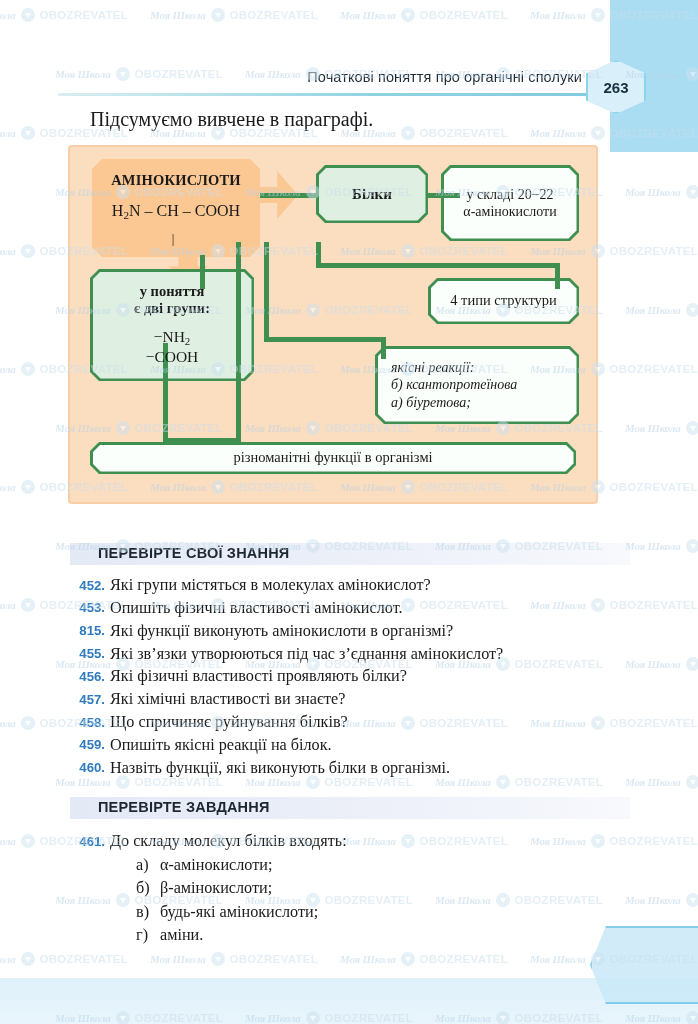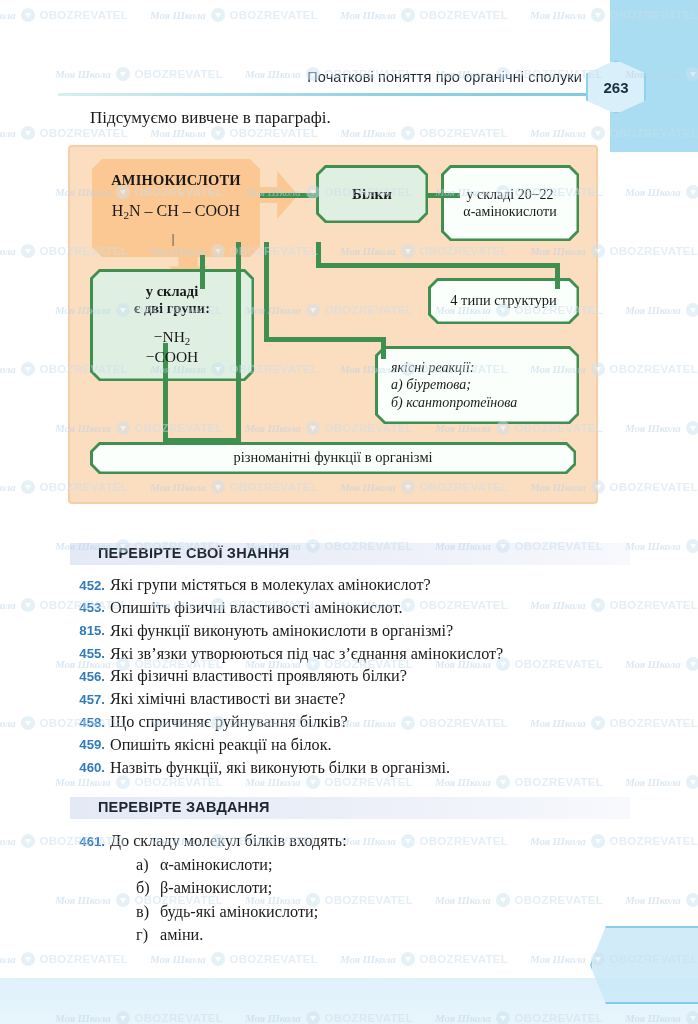--- a/index.html
+++ b/index.html
@@ -42,21 +42,21 @@
   .page-hex{
     position:absolute;right:52px;top:60px;width:56px;height:50px;
     background:#d9effa;border:2px solid #8ed3ec;
     clip-path:polygon(50% 0%,100% 25%,100% 75%,50% 100%,0% 75%,0% 25%);
     display:flex;align-items:center;justify-content:center;
     font-family:"Liberation Sans", sans-serif;font-weight:bold;font-size:15px;color:#16303d;
   }
 
   
   .intro{
-    position:absolute;left:90px;top:108px;font-size:17px;
+    position:absolute;left:90px;top:108px;font-size:20px;
   }
 
   
   #diagram{
     position:absolute;left:68px;top:145px;width:526px;height:355px;
     background:#fbddc0;border:2px solid #f6cfa8;border-radius:4px;
   }
   .oct{
     position:absolute;box-sizing:border-box;
     display:flex;align-items:center;justify-content:center;
@@ -223,30 +223,30 @@
       <div class="frame outer"></div>
         <div class="frame inner"></div>
       <div class="txt" style="font-size:14.5px;">4 типи структури</div>
     </div>
 
     <div class="oct white" style="left:305px;top:199px;width:204px;height:78px;font-style:italic;">
       <div class="frame outer"></div>
         <div class="frame inner"></div>
       <div class="txt" style="font-size:14px;text-align:left;width:100%;padding-left:16px;">
         <div>якісні реакції:</div>
+        <div>б) ксантопротеїнова</div>
         <div>а) біуретова;</div>
-        <div>б) ксантопротеїнова</div>
       </div>
     </div>
 
     <div class="oct green" style="left:20px;top:122px;width:164px;height:112px;">
       <div class="frame outer"></div>
         <div class="frame inner"></div>
       <div class="txt" style="font-size:14.5px;">
-        <div style="font-weight:bold;">у складі</div>
+        <div style="font-weight:bold;">у поняття</div>
         <div style="font-weight:bold;margin-bottom:10px;">є дві групи:</div>
         <div style="font-size:15.5px;"><span>−NH</span><sub>2</sub></div>
         <div style="font-size:15.5px;">−COOH</div>
       </div>
     </div>
 
     <div class="oct white" style="left:20px;top:295px;width:486px;height:32px;">
       <div class="frame outer"></div>
         <div class="frame inner"></div>
       <div class="txt" style="font-size:14.5px;">різноманітні функції в організмі</div>

